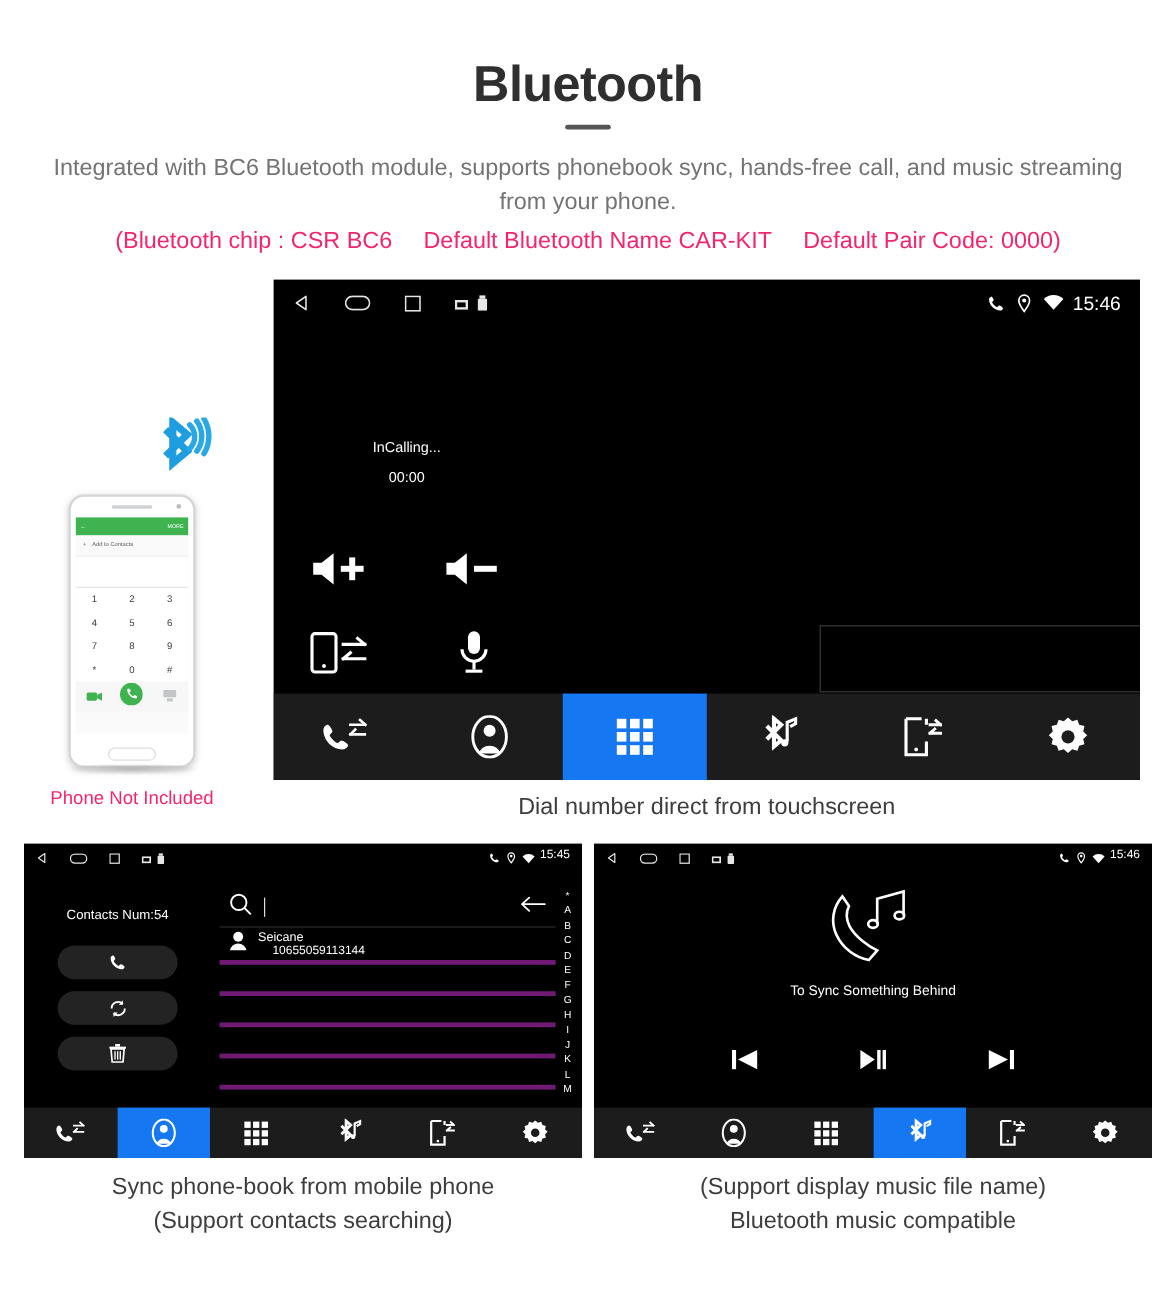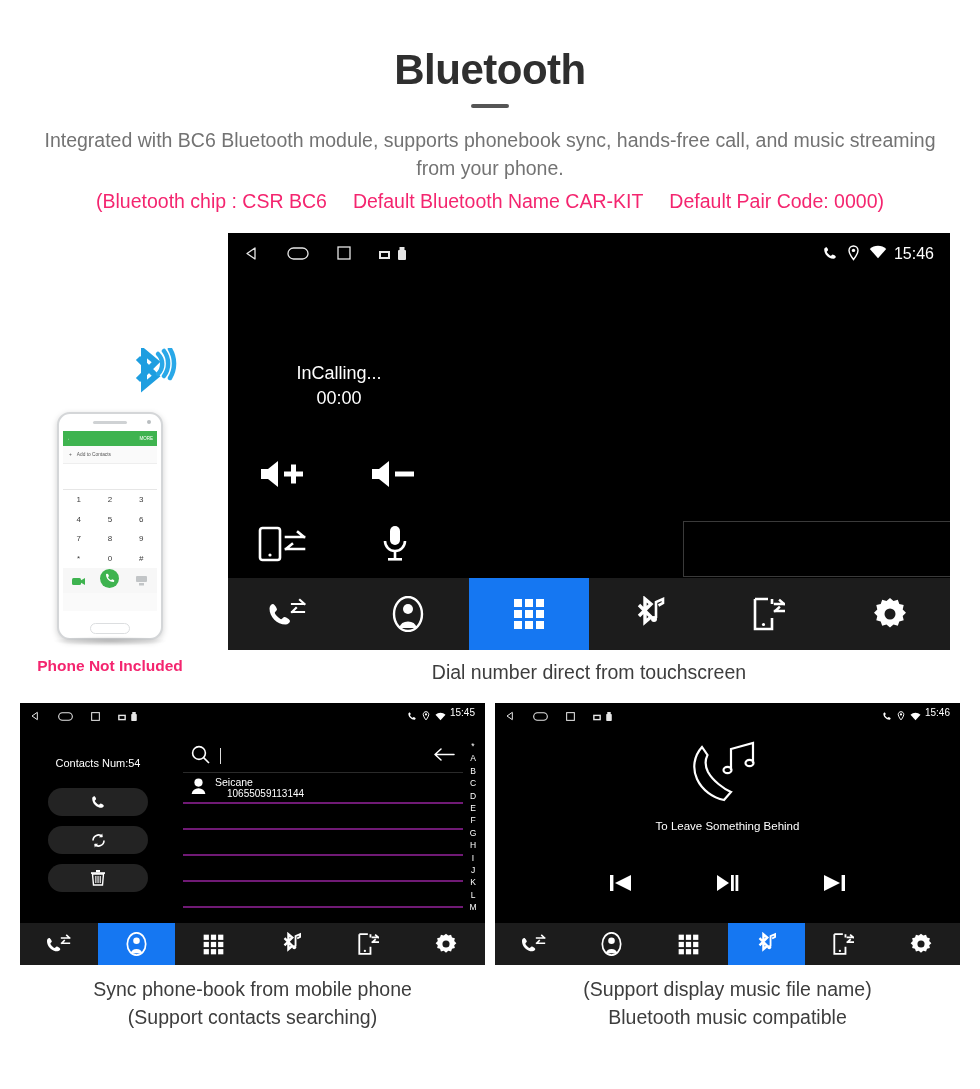--- a/index.html
+++ b/index.html
@@ -52,21 +52,21 @@
   #dialer .sb-left > * { margin-right: 28px; }
   #dialer .sb-right > * { margin-left: 9px; }
   #dialer .sb-time { font-size: 16px; margin-left: 7px; }
 
   .d-number {
     position: absolute; left: 0; top: 56px; width: 222px;
     text-align: center; color: #fff; font-size: 22px;
   }
   .d-status {
     position: absolute; left: 0; top: 128px; width: 222px;
-    text-align: center; color: #fff; font-size: 18px; line-height: 25px;
+    text-align: center; color: #fff; font-size: 12px; line-height: 25px;
   }
   .d-ctrls {
     position: absolute; left: 0; top: 208px; width: 222px; height: 140px;
     display: grid; grid-template-columns: 1fr 1fr; grid-template-rows: 1fr 1fr;
     align-items: center; justify-items: center;
   }
   .d-ctrls > div { cursor: pointer; }
 
   .d-input {
     position: absolute; left: 455px; top: 288px; width: 463px; height: 56px;
@@ -183,21 +183,21 @@
     position: absolute; left: 163px; top: 37px; width: 280px; height: 33px;
     display: flex; align-items: center; padding: 0 8px;
     border-bottom: 1px solid #2a2a2a;
   }
   .ct-caret {
     width: 1px; height: 16px; background: #ddd; margin-left: 10px;
   }
   .ct-back { margin-left: auto; }
   .ct-list { position: absolute; left: 163px; top: 70px; width: 280px; }
   .ct-row {
-    height: 26px; border-bottom: 2px solid #701a75;
+    height: 26px; border-bottom: 4px solid #701a75;
     display: flex; align-items: center; padding: 0 8px;
   }
   .ct-row.entry { height: 31px; }
   .ct-info { margin-left: 9px; color: #fff; line-height: 12px; }
   .ct-name { font-size: 10.5px; }
   .ct-phone { font-size: 10px; }
   .ct-index {
     position: absolute; right: 4px; top: 37px; width: 16px;
     display: flex; flex-direction: column; align-items: center;
     color: #fff; font-size: 8.5px;
@@ -294,21 +294,21 @@
           <svg width="11" height="10" viewBox="0 0 11 10">
               <rect x="0" y="0" width="11" height="6" rx="1" fill="#c2c5c7"></rect>
               <rect x="3" y="7" width="5" height="2.5" fill="#c2c5c7"></rect>
             </svg>
         </div>
       </div>
     </div>
     <div class="pm-home"></div>
   </div>
   <div class="pm-shadow"></div>
-  <div class="caption-pink" style="left:20px; top:657px; width:180px;font-weight:bold;">Phone Not Included</div>
+  <div class="caption-pink" style="left:20px; top:657px; width:180px;">Phone Not Included</div>
 
   <div class="screen" id="dialer">
 
     <div class="statusbar">
       <div class="sb-left">
         <span>
           <svg width="15" height="15" viewBox="0 0 15 15">
               <path d="M11 2 L3 7.5 L11 13 Z" fill="none" stroke="#e6e6e6" stroke-width="1.3" stroke-linejoin="round"></path>
             </svg>
         </span>
@@ -701,21 +701,21 @@
 
     <div class="mu-art">
       <svg width="78" height="68" viewBox="0 0 78 68">
         <path d="M13 6 C5 15 3 27 8 38 c5 11 16 19 27 21 l7-8 C35 48 24 40 19 31 c-3-6-3-12-0.5-17 z" fill="none" stroke="#fff" stroke-width="2.2"></path>
         <path d="M42 29 L42 8 L64 2 L64 22" fill="none" stroke="#fff" stroke-width="2.2"></path>
         <ellipse cx="38.5" cy="29" rx="4" ry="3.2" fill="none" stroke="#fff" stroke-width="2.2"></ellipse>
         <ellipse cx="60.5" cy="22" rx="4" ry="3.2" fill="none" stroke="#fff" stroke-width="2.2"></ellipse>
       </svg>
     </div>
 
-    <div class="mu-title">To Leave Something Behind</div>
+    <div class="mu-title">To Sync Something Behind</div>
 
     <div class="mu-ctrls">
       <div>
         <svg width="23" height="20" viewBox="0 0 23 20">
             <rect x="1" y="2" width="3.4" height="16" fill="#fff"></rect>
             <path d="M22 2 L22 18 L6 10 Z" fill="#fff"></path>
           </svg>
       </div>
       <div>
         <svg width="23" height="20" viewBox="0 0 23 20">

